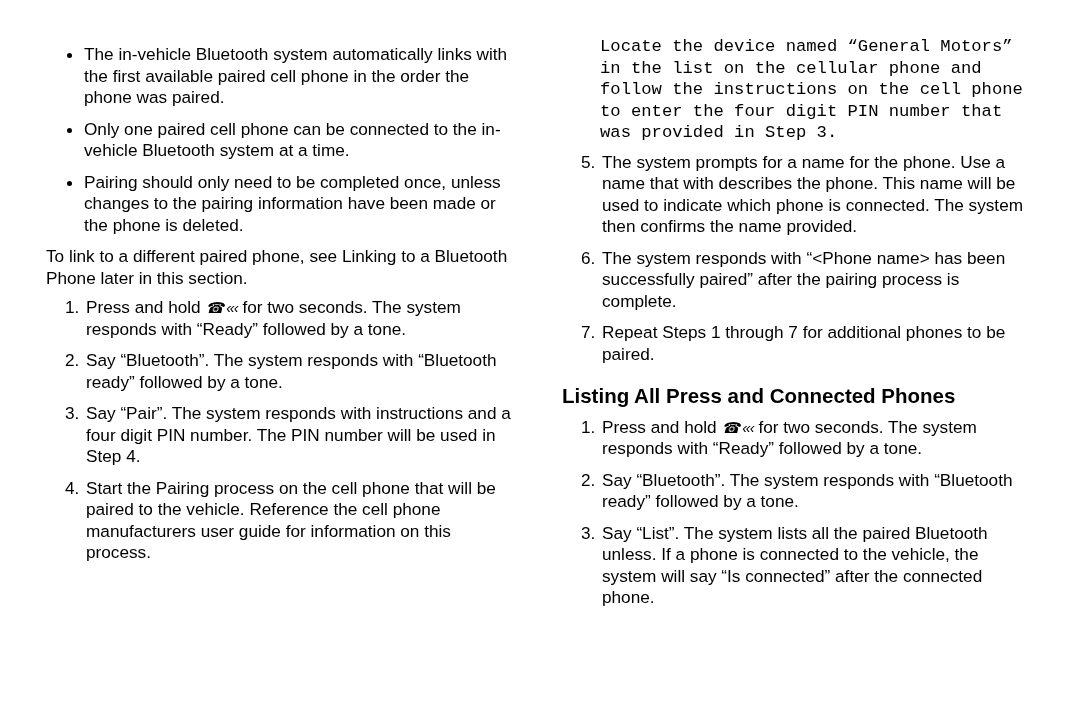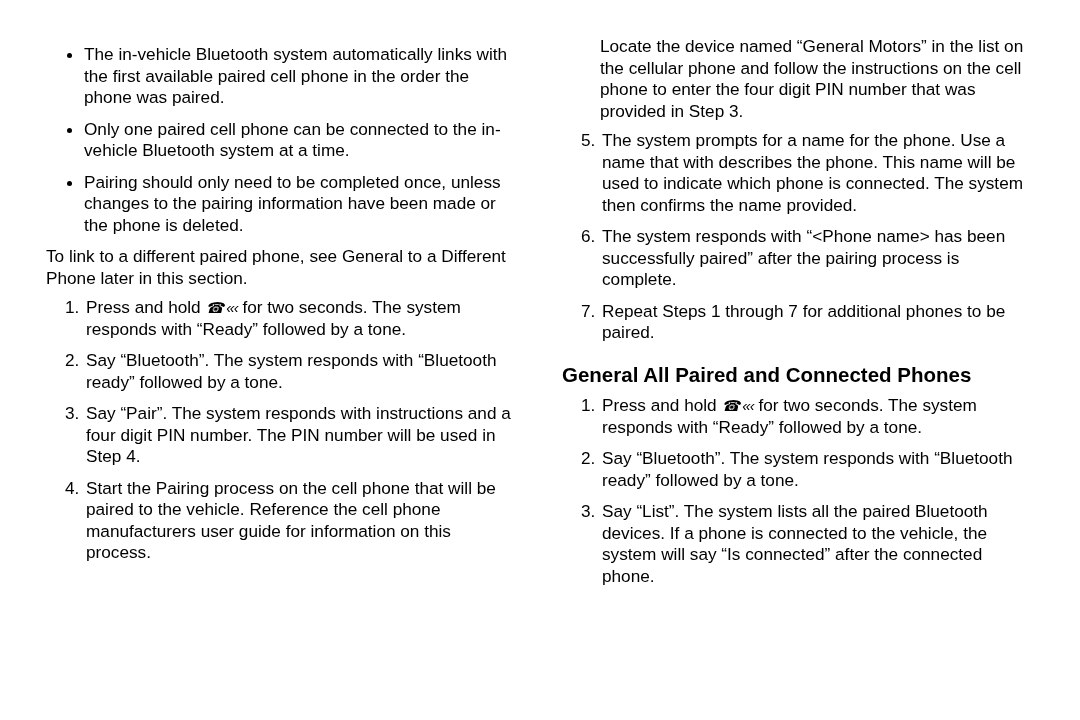--- a/index.html
+++ b/index.html
@@ -61,59 +61,60 @@
   }
   .glyph {
     font-style: italic;
     letter-spacing: -1px;
     font-size: 15px;
   }
   .continued {
     padding-left: 38px;
     margin-top: 0;
     margin-bottom: 2px;
+    font-family: Liberation Mono, monospace;
   }
 </style>
 </head>
 <body>
 
 <div class="page">
   <div class="columns">
 
     <div class="col">
       <ul>
         <li>The in-vehicle Bluetooth system automatically links with the first available paired cell phone in the order the phone was paired.</li>
         <li>Only one paired cell phone can be connected to the in-vehicle Bluetooth system at a time.</li>
         <li>Pairing should only need to be completed once, unless changes to the pairing information have been made or the phone is deleted.</li>
       </ul>
-      <p>To link to a different paired phone, see General to a Different Phone later in this section.</p>
+      <p>To link to a different paired phone, see Linking to a Bluetooth Phone later in this section.</p>
 
       <ol>
         <li>
           <span>Press and hold </span><span class="glyph">☎ «‹</span><span> for two seconds. The system responds with “Ready” followed by a tone.</span>
         </li>
         <li>Say “Bluetooth”. The system responds with “Bluetooth ready” followed by a tone.</li>
         <li>Say “Pair”. The system responds with instructions and a four digit PIN number. The PIN number will be used in Step 4.</li>
         <li>Start the Pairing process on the cell phone that will be paired to the vehicle. Reference the cell phone manufacturers user guide for information on this process.</li>
       </ol>
     </div>
 
     <div class="col">
       <p class="continued">Locate the device named “General Motors” in the list on the cellular phone and follow the instructions on the cell phone to enter the four digit PIN number that was provided in Step 3.</p>
       <ol start="5">
         <li>The system prompts for a name for the phone. Use a name that with describes the phone. This name will be used to indicate which phone is connected. The system then confirms the name provided.</li>
         <li>The system responds with “&lt;Phone name&gt; has been successfully paired” after the pairing process is complete.</li>
         <li>Repeat Steps 1 through 7 for additional phones to be paired.</li>
       </ol>
 
-      <h2>General All Paired and Connected Phones</h2>
+      <h2>Listing All Press and Connected Phones</h2>
       <ol>
         <li>
           <span>Press and hold </span><span class="glyph">☎ «‹</span><span> for two seconds. The system responds with “Ready” followed by a tone.</span>
         </li>
         <li>Say “Bluetooth”. The system responds with “Bluetooth ready” followed by a tone.</li>
-        <li>Say “List”. The system lists all the paired Bluetooth devices. If a phone is connected to the vehicle, the system will say “Is connected” after the connected phone.</li>
+        <li>Say “List”. The system lists all the paired Bluetooth unless. If a phone is connected to the vehicle, the system will say “Is connected” after the connected phone.</li>
       </ol>
     </div>
 
   </div>
 
 </div>
 
 </body></html>

